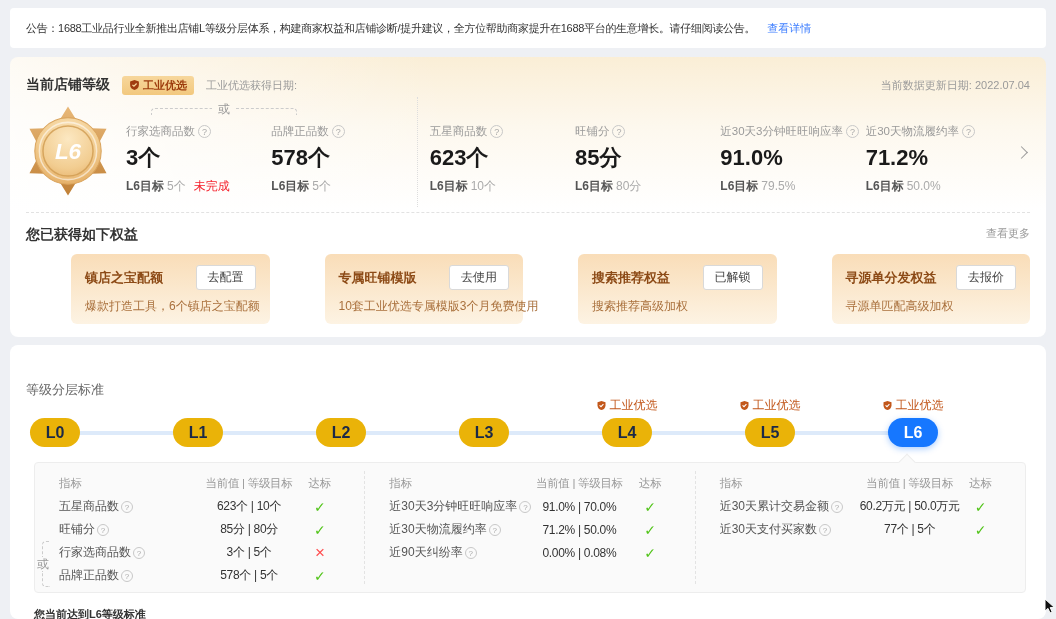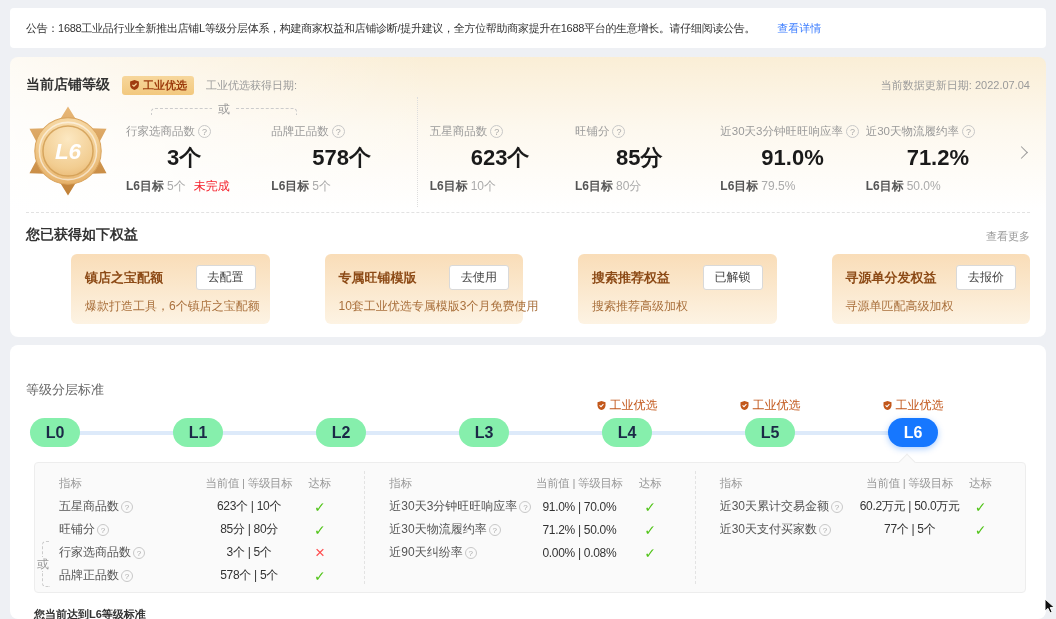--- a/index.html
+++ b/index.html
@@ -1,60 +1,60 @@
 <!DOCTYPE html>
 <html><head>
 <meta charset="utf-8">
 <style>
 * { margin:0; padding:0; box-sizing:border-box; }
 body { width:1056px; height:619px; background:#eef0f4; font-family:"Liberation Sans","DejaVu Sans",sans-serif; overflow:hidden; position:relative; }
 .page { padding:8px 10px; }
 .announce { background:#fff; border-radius:4px; height:40px; display:flex; align-items:center; padding:0 16px; font-size:11px; letter-spacing:-0.3px; color:#333; }
-.a-link { color:#3d7eff; margin-left:22px; text-decoration:none; cursor:pointer; flex:none; letter-spacing:0; }
+.a-link { color:#3d7eff; margin-left:12px; text-decoration:none; cursor:pointer; flex:none; letter-spacing:0; }
 .card { background:#fff; border-radius:8px; }
 .card1 { margin-top:9px; height:280px; padding:0 16px; position:relative;
   background:linear-gradient(75deg, rgba(255,255,255,.85), rgba(255,255,255,0) 45%), linear-gradient(180deg,#faeed6 0%,#fdf8ee 25%,#ffffff 55%); }
 .c1-head { display:flex; align-items:center; padding-top:16px; height:40px; }
 .c1-title { font-size:14px; font-weight:bold; color:#333; }
 .badge { margin-left:12px; background:linear-gradient(180deg,#f7d79c,#f2c87e); color:#9c3b0c; font-size:11px; font-weight:bold; padding:2px 7px; border-radius:3px; display:inline-flex; align-items:center; gap:3px; }
 .gray { color:#9a9a9a; font-size:11px; }
 .c1-head .gray { margin-left:12px; }
 .c1-head .right { margin-left:auto; }
 .metrics { display:flex; margin-top:0; height:110px; position:relative; }
 .medal { width:92px; height:92px; margin:8px 0 0 -4px; flex:none; }
 .mlist { flex:1; margin-left:12px; display:flex; position:relative; }
 .metric { flex:1; padding-top:26px; min-width:0; }
 .metric.sep { border-left:1px dotted #ddd; padding-left:12px; }
 .m-label { font-size:11.5px; color:#999; line-height:17px; display:flex; align-items:center; gap:3px; white-space:nowrap; }
-.m-value { margin-top:4px; font-size:22px; line-height:28px; font-weight:600; color:#1a1a1a;margin-left:41px; }
+.m-value { margin-top:4px; font-size:22px; line-height:28px; font-weight:600; color:#1a1a1a; }
 .m-target { margin-top:6px; font-size:12px; color:#aaa; white-space:nowrap; }
 .m-target b { color:#555; font-weight:600; margin-right:3px; }
 .undone { color:#f5222d; margin-left:8px; }
 .qmark { display:inline-block; width:13px; height:13px; border:1px solid #c8c8c8; border-radius:50%; font-size:9px; line-height:12px; text-align:center; color:#aaa; font-style:normal; flex:none; }
 .or-top { position:absolute; left:25px; top:11px; width:146px; display:flex; align-items:flex-start; }
 .or-top .seg { flex:1; height:7px; border-top:1px dashed #ccc; }
 .or-top .seg.l { border-left:1px dashed #ccc; border-top-left-radius:4px; }
 .or-top .seg.r { border-right:1px dashed #ccc; border-top-right-radius:4px; }
 .or-top span { margin:-6px 6px 0; font-size:12px; color:#999; line-height:15px; }
 .chev { align-self:center; width:9px; height:9px; border-top:1.5px solid #999; border-right:1.5px solid #999; transform:rotate(45deg); margin:0 4px 0 6px; flex:none; cursor:pointer; }
 .dotline { border-top:1px dashed #e2e2e2; margin-top:5px; }
-.b-head { display:flex; align-items:flex-end; margin-top:13px; }
+.b-head { display:flex; align-items:flex-start; margin-top:13px; }
 .more { margin-left:auto; color:#999; font-size:11px; cursor:pointer; text-decoration:none; }
 .bcards { display:flex; gap:10px; margin-top:10px; }
 .bcard { flex:1; height:70px; border-radius:6px; background:linear-gradient(180deg,#f9ddb8,#fdf3e3); padding:11px 14px; min-width:0;margin-left:45px; }
 .b-top { display:flex; align-items:center; }
 .b-title { font-size:13px; font-weight:bold; color:#8c4a16; }
 .b-btn { margin-left:auto; background:#fff; border:1px solid #d9d9d9; border-radius:3px; font-size:12px; color:#444; padding:3px 11px; cursor:pointer; font-family:inherit; flex:none; }
 .b-desc { margin-top:8px; font-size:12px; color:#a9703c; white-space:nowrap; }
 .card2 { margin-top:8px; height:274px; padding:0 16px; overflow:hidden; }
 .c1-title2 { padding-top:36px; font-size:13px; font-weight:400; color:#666; }
 .track { position:relative; width:908px; height:46px; margin-top:2px; display:flex; justify-content:space-between; align-items:flex-end; margin-left:4px; }
 .tline { position:absolute; left:25px; width:858px; top:30px; height:4px; background:#ddeafa; border-radius:2px; }
 .lv { position:relative; width:50px; }
-.pill { width:50px; height:29px; border-radius:15px; background:#86efac; color:#1b2947; font-size:16px; font-weight:bold; display:flex; align-items:center; justify-content:center; position:relative; cursor:pointer; }
+.pill { width:50px; height:29px; border-radius:15px; background:#eab308; color:#1b2947; font-size:16px; font-weight:bold; display:flex; align-items:center; justify-content:center; position:relative; cursor:pointer; }
 .lv.active .pill { background:#1677ff; color:#fff; box-shadow:0 2px 6px rgba(22,119,255,.35); }
 .lv-tag { position:absolute; bottom:33px; left:50%; transform:translateX(-50%); white-space:nowrap; color:#c2571b; font-size:12px; display:flex; align-items:center; gap:3px; }
 .stable { margin:15px 4px 0 8px; background:#fafafa; border:1px solid #ededed; border-radius:4px; height:131px; display:flex; position:relative; padding:8px 0 8px; }
 .notch { position:absolute; top:-7px; left:866px; width:12px; height:12px; background:#fafafa; border-left:1px solid #ededed; border-top:1px solid #ededed; transform:rotate(45deg); }
 .tgroup { flex:1; position:relative; min-width:0; }
 .tgroup + .tgroup { border-left:1px dashed #e3e3e3; }
 .trow { position:relative; display:flex; align-items:center; height:23px; padding-left:24px; font-size:12px; color:#333; }
 .trow.thead { height:24px; font-size:11.5px; color:#999; }
 .trow .val { position:absolute; left:65%; transform:translateX(-50%); white-space:nowrap; letter-spacing:-0.3px; }
 .trow .met { position:absolute; left:86.5%; transform:translateX(-50%); }

